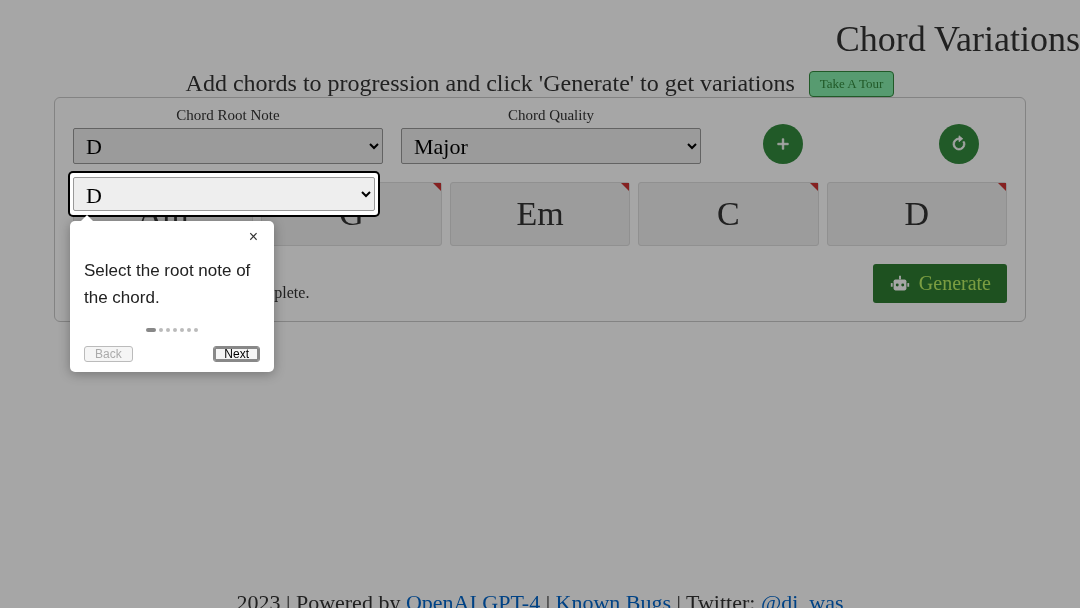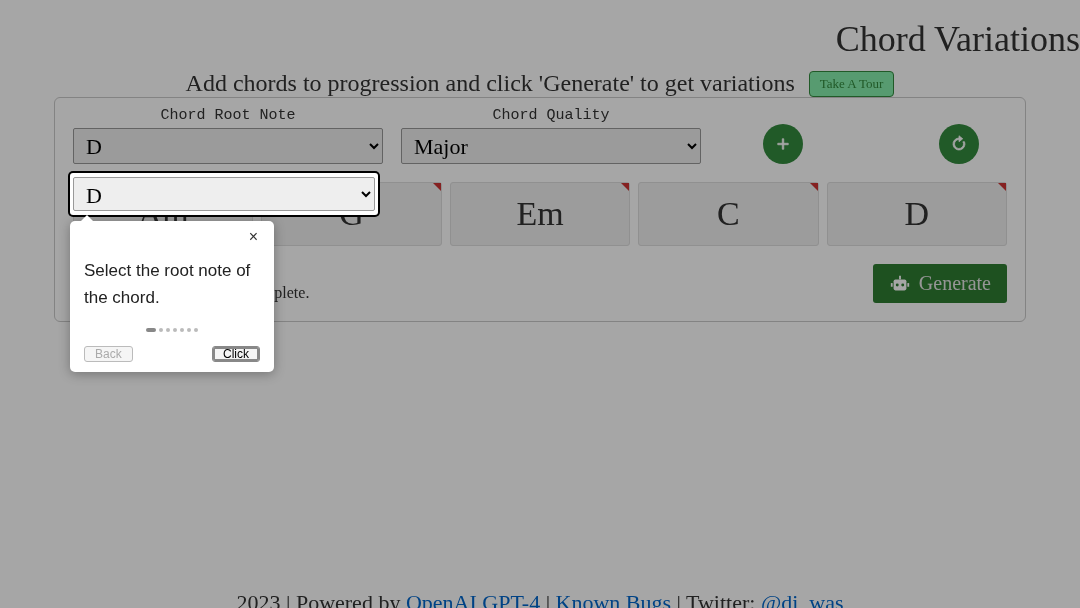--- a/index.html
+++ b/index.html
@@ -65,21 +65,20 @@
     gap: 18px;
   }
   .ctrl-col {
     display: flex;
     flex-direction: column;
     align-items: center;
   }
   .ctrl-label {
     font-size: 15px;
     margin-bottom: 4px;
-    font-family: Liberation Mono, monospace;
   }
   select {
     font-family: inherit;
     font-size: 22px;
     padding: 4px 8px;
     border: 1px solid #999;
     border-radius: 2px;
     background: #eee;
     width: 100%;
     height: 36px;
@@ -129,21 +128,21 @@
 
   .hint-block {
     margin-top: 14px;
     display: flex;
     align-items: flex-end;
     gap: 20px;
   }
   .hint-text { flex: 1; font-size: 16px; line-height: 1.35; }
   .gen-btn {
     background: var(--green-dark);
-    color: #e5e5e5;
+    color: #bef264;
     border: none;
     border-radius: 3px;
     padding: 8px 16px;
     font-family: inherit;
     font-size: 20px;
     display: flex;
     align-items: center;
     gap: 8px;
     cursor: pointer;
   }
@@ -363,17 +362,17 @@
       <span class="active"></span>
         <span></span>
         <span></span>
         <span></span>
         <span></span>
         <span></span>
         <span></span>
     </div>
     <div class="pop-actions">
       <button disabled="">Back</button>
-      <button class="next">Click</button>
+      <button class="next">Next</button>
     </div>
   </div>
 
 </div>
 
 </body></html>

